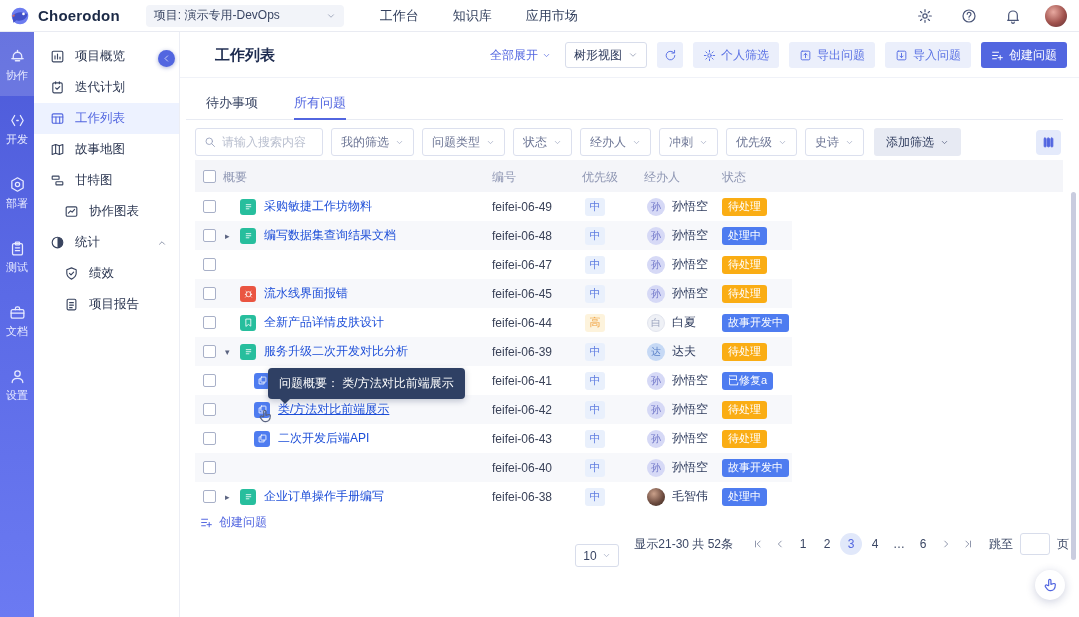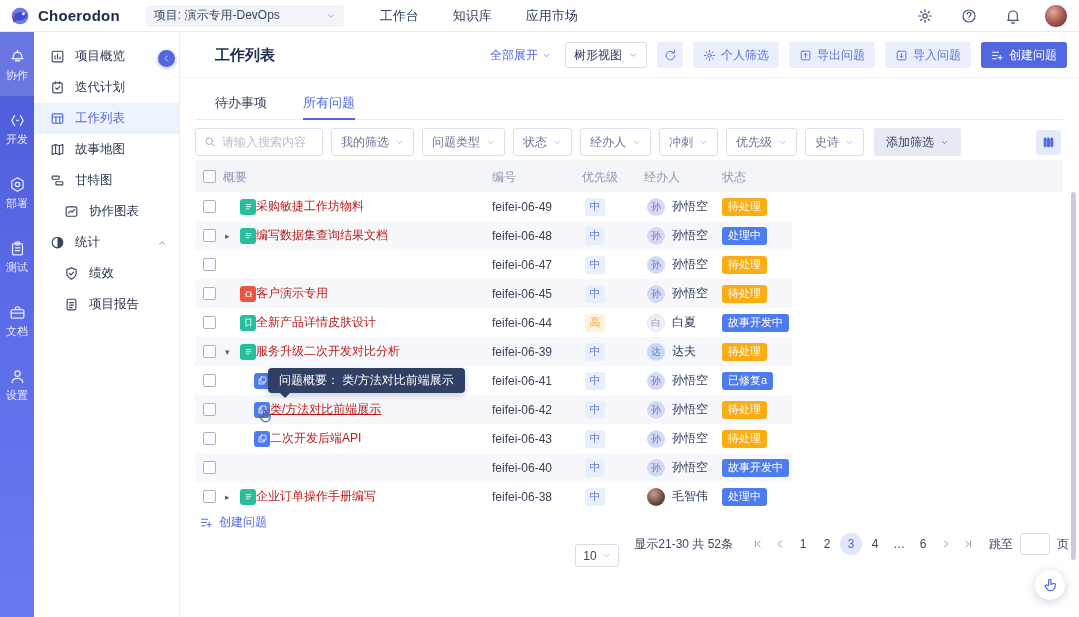--- a/index.html
+++ b/index.html
@@ -64,21 +64,21 @@
       display:flex;align-items:center;padding:0 8px;font-size:12px;color:#2F3C5E;cursor:pointer;background:#fff;}
   .view-select .cv{margin-left:auto;width:10px;height:10px;color:#8A93AC;}
   .btn{height:26px;border-radius:3px;display:flex;align-items:center;gap:5px;padding:0 10px;
        font-size:12px;cursor:pointer;border:none;}
   .btn.light{background:#EBEFFB;color:#5B72E4;margin-left:10px;}
   .btn.primary{background:#5266E0;color:#fff;margin-left:10px;}
   .btn .ic{width:13px;height:13px;}
   .btn.sq{width:26px;padding:0;justify-content:center;}
 
   
-  .tabs{position:absolute;top:55px;left:15px;right:16px;height:33px;border-bottom:1px solid #E8EBF3;
+  .tabs{position:absolute;top:55px;left:6px;right:16px;height:33px;border-bottom:1px solid #E8EBF3;
         display:flex;gap:36px;padding-left:20px;}
   .tab{font-size:13px;color:#3A4664;display:flex;align-items:center;cursor:pointer;position:relative;}
   .tab.active{color:#5266E0;}
   .tab.active:after{content:"";position:absolute;left:0;right:0;bottom:-1px;height:2px;background:#5266E0;}
 
   
   .filter-row{position:absolute;top:96px;left:15px;right:16px;height:28px;display:flex;align-items:center;}
   .search-box{width:128px;height:28px;border:1px solid #DCE0EE;border-radius:3px;display:flex;
               align-items:center;padding:0 8px;gap:6px;}
   .search-box .ic{width:12px;height:12px;color:#9AA3BD;}
@@ -105,40 +105,40 @@
   .trow{position:relative;height:29px;width:597px;font-size:12px;}
   .trow.striped{background:#F7F8FB;}
   .trow .cell{position:absolute;top:0;height:29px;display:flex;align-items:center;}
   .exp{position:absolute;left:30px;top:0;height:29px;display:flex;align-items:center;
        font-size:9px;color:#5A6380;cursor:pointer;}
   .titem{width:16px;height:16px;border-radius:3px;display:flex;align-items:center;justify-content:center;}
   .titem svg{width:11px;height:11px;}
   .ti-task,.ti-story{background:#27BE9D;}
   .ti-bug{background:#EA5541;}
   .ti-subtask{background:#4E7CF0;}
-  .sum-link{color:#b91c1c;cursor:pointer;white-space:nowrap;}
+  .sum-link{color:#1d4ed8;cursor:pointer;margin-left:8px;white-space:nowrap;}
   .sum-link.hov{text-decoration:underline;}
   .code{color:#3A4258;}
   .pri{min-width:20px;height:18px;border-radius:3px;display:inline-flex;align-items:center;
        justify-content:center;font-size:11px;padding:0 4px;}
   .pri-medium{background:#E9F0FC;color:#5E7CE0;}
   .pri-high{background:#FDF3DC;color:#F0A23F;}
   .av{width:18px;height:18px;border-radius:50%;display:inline-flex;align-items:center;
       justify-content:center;font-size:10px;}
   .av-purple{background:#D6D9F6;color:#7177C9;}
   .av-light{background:#EFF1F6;color:#9AA3BD;border:1px solid #E2E5EE;}
   .av-blue{background:#C6D9F5;color:#5B82C9;}
   .av-photo{background:radial-gradient(circle at 38% 32%,#caa08a,#6b4a3e 58%,#36271f);}
   .aname{margin-left:7px;color:#2F3C5E;}
   .status{height:18px;border-radius:3px;color:#fff;font-size:11px;display:inline-flex;
           align-items:center;padding:0 6px;cursor:pointer;}
   .st-orange{background:#FAAD14;}
   .st-blue{background:#4E7CF0;}
 
-  .tooltip{position:absolute;left:73px;height:25px;background:#2F4064;border-radius:4px;color:#fff;
+  .tooltip{position:absolute;left:73px;height:31px;background:#2F4064;border-radius:4px;color:#fff;
       font-size:12px;display:flex;align-items:center;padding:0 11px;white-space:nowrap;z-index:5;
       box-shadow:0 2px 6px rgba(20,35,80,.25);}
   .tooltip:after{content:"";position:absolute;left:12px;bottom:-5px;border:5px solid transparent;
       border-top-color:#2F4064;border-bottom:none;}
   .cursor-hand{position:absolute;z-index:6;width:16px;height:16px;color:#5A6380;}
 
   .vscroll{position:absolute;top:160px;right:3px;width:5px;height:368px;background:#C9CCDF;
            border-radius:3px;cursor:pointer;}
 
   
@@ -643,21 +643,21 @@
               <span class="cb"></span>
             </span>
 
     <span class="cell" style="left:45px">
       <span class="titem ti-bug" style="color:#fff">
                 <svg viewBox="0 0 24 24" fill="none" stroke="currentColor" stroke-width="1.8" stroke-linecap="round" stroke-linejoin="round">
                   <circle cx="12" cy="13.5" r="5.5"></circle>
                   <path d="M8.5 9.5l-2-2M15.5 9.5l2-2M5 14h2M17 14h2M7 18.5l-1.5 1.5M17 18.5l1.5 1.5"></path>
                 </svg>
               </span>
-      <span class="sum-link">客户演示专用</span>
+      <span class="sum-link">流水线界面报错</span>
     </span>
     <span class="cell code" style="left:297px">feifei-06-45</span>
     <span class="cell" style="left:390px">
       <span class="pri pri-medium">中</span>
             </span>
     <span class="cell" style="left:452px">
       <span class="av av-purple">孙</span>
       <span class="aname">孙悟空</span>
             </span>
     <span class="cell" style="left:527px">

